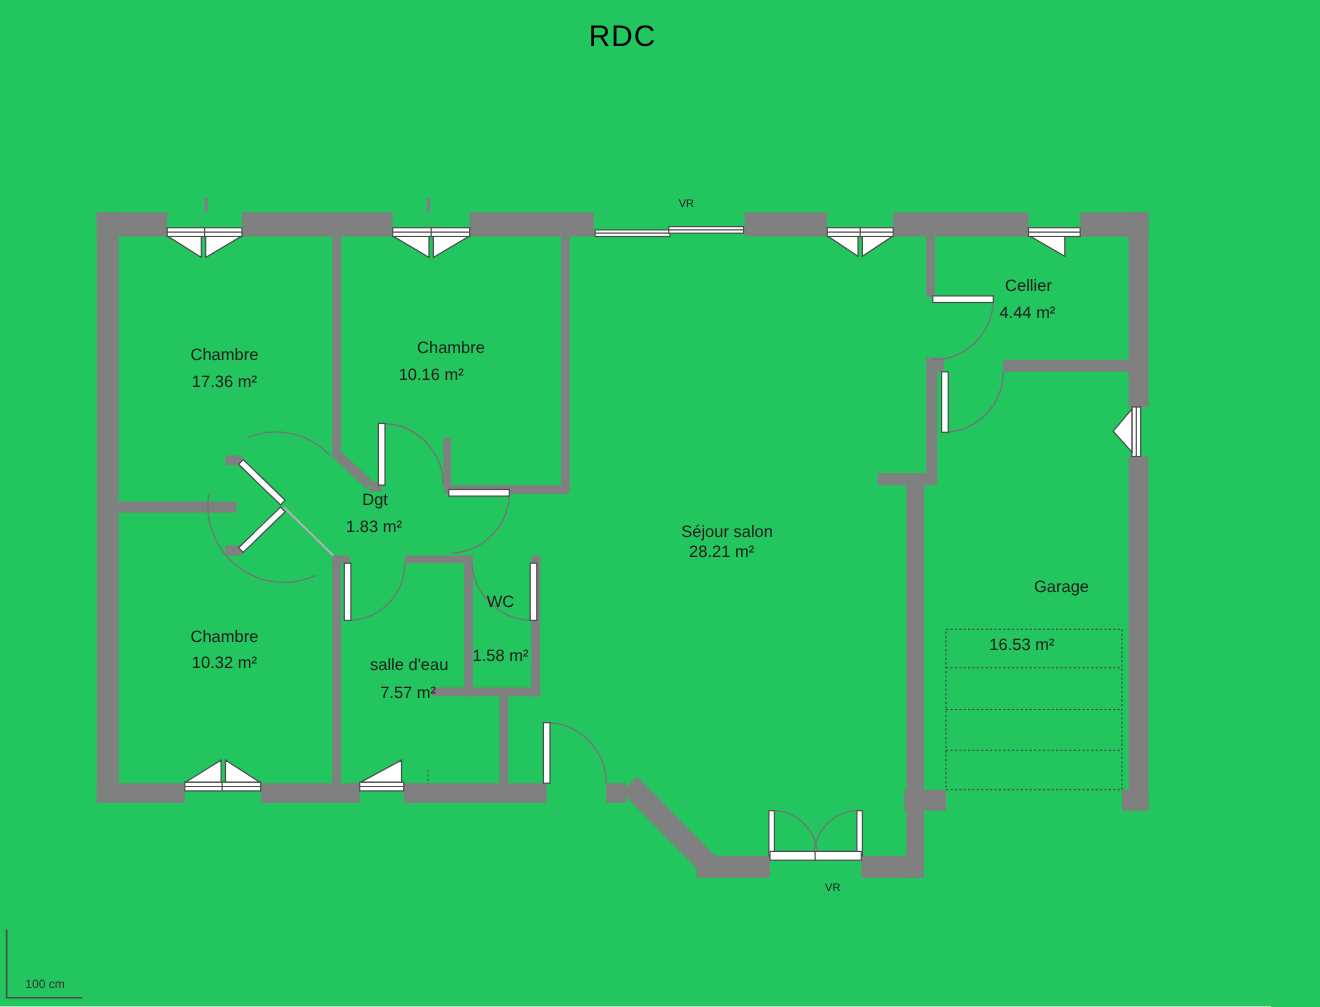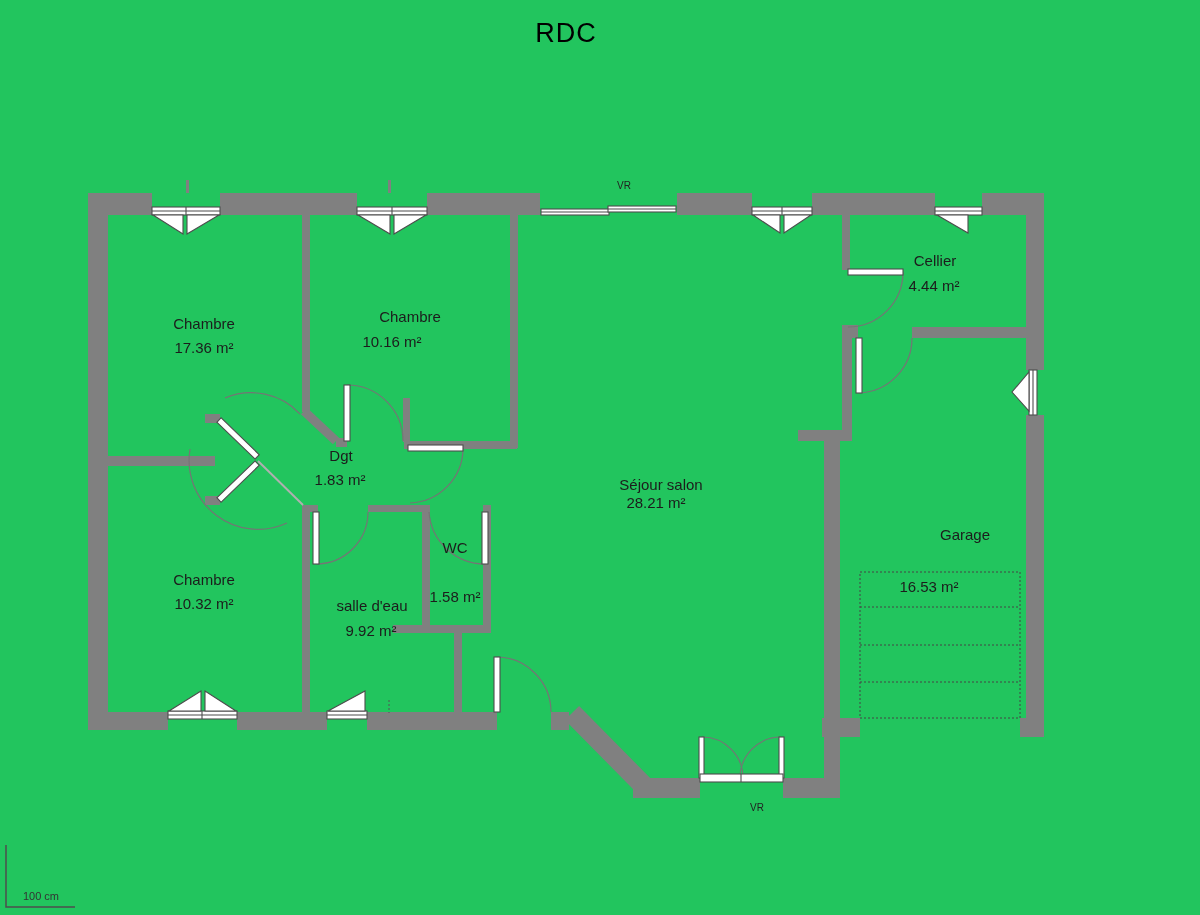--- a/index.html
+++ b/index.html
@@ -191,21 +191,21 @@
   <div class="lbl" style="left:204px;top:579px;">Chambre</div>
   <div class="lbl" style="left:204px;top:603px;">10.32 m²</div>
 
   <div class="lbl" style="left:341px;top:455px;">Dgt</div>
   <div class="lbl" style="left:340px;top:479px;">1.83 m²</div>
 
   <div class="lbl" style="left:455px;top:547px;">WC</div>
   <div class="lbl" style="left:455px;top:576px;margin-top:20px;">1.58 m²</div>
 
   <div class="lbl" style="left:372px;top:605px;">salle d'eau</div>
-  <div class="lbl" style="left:371px;top:630px;">9.92 m²</div>
+  <div class="lbl" style="left:371px;top:630px;">7.57 m²</div>
 
   <div class="lbl" style="left:661px;top:484px;">Séjour salon</div>
   <div class="lbl" style="left:656px;top:502px;">28.21 m²</div>
 
   <div class="lbl" style="left:935px;top:260px;">Cellier</div>
   <div class="lbl" style="left:934px;top:285px;">4.44 m²</div>
 
   <div class="lbl" style="left:965px;top:522px;margin-top:12px;">Garage</div>
   <div class="lbl" style="left:929px;top:546px;margin-top:40px;">16.53 m²</div>
 

